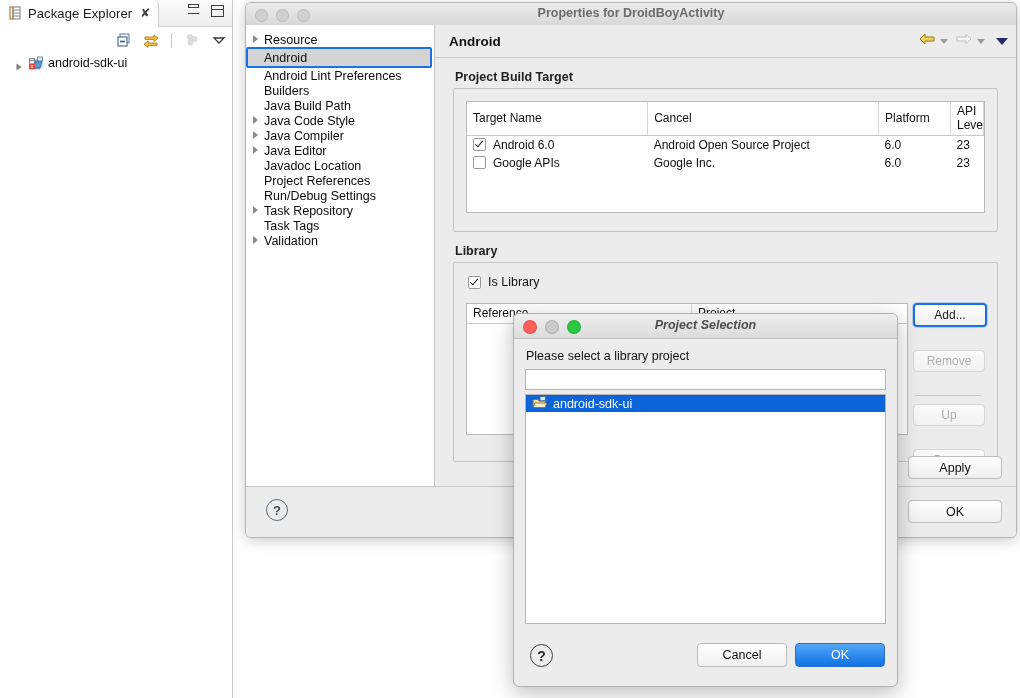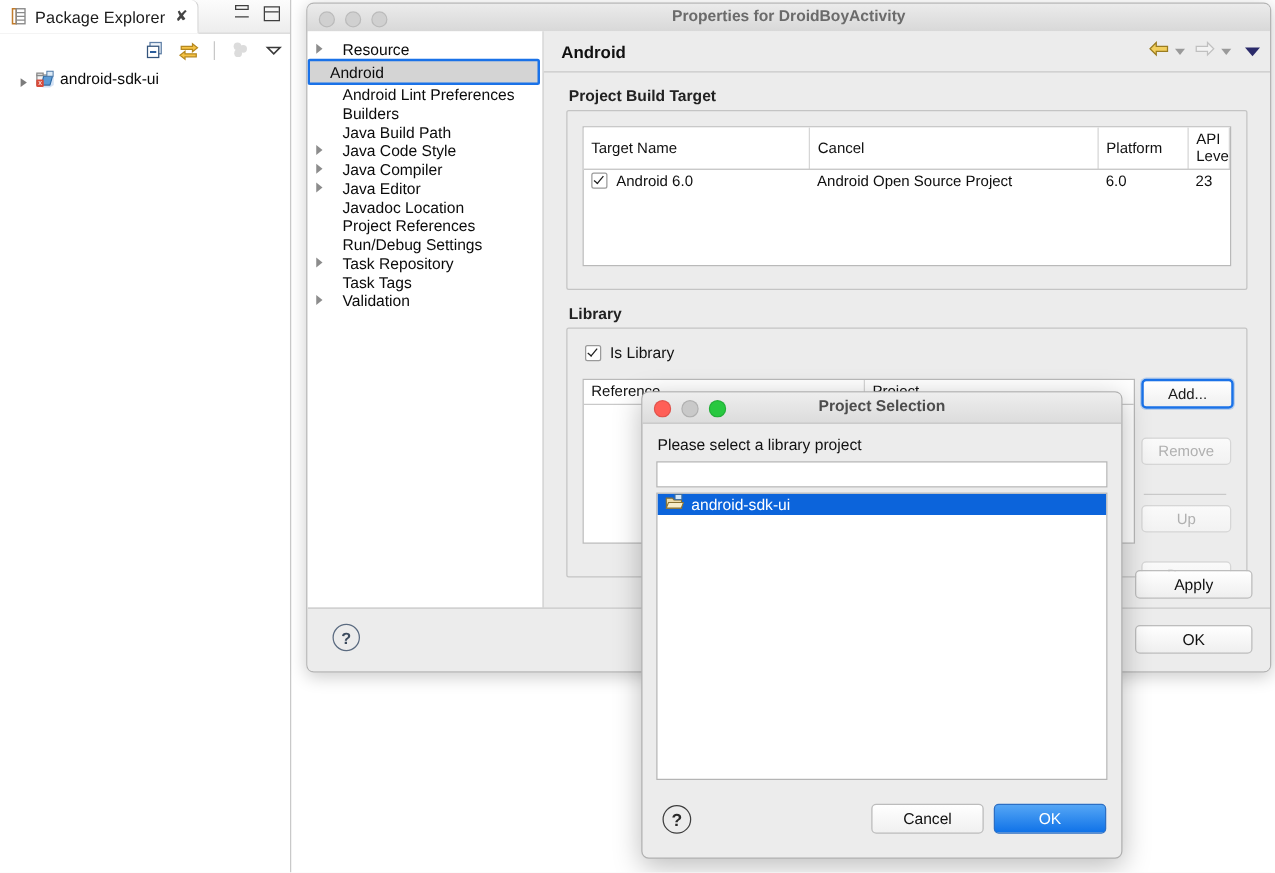--- a/index.html
+++ b/index.html
@@ -92,21 +92,21 @@
   .filter-box {
     margin: 9px 9px 0 9px; height: 20px; border: 1px solid #c6c6c6; border-radius: 10px;
     background: #fff; display: flex; align-items: center; justify-content: center;
   }
   .filter-box input {
     border: none; outline: none; width: 92%; text-align: center;
     font-size: 12px; color: #333; font-family: "Liberation Sans", sans-serif; background: transparent;
   }
   .filter-box input::placeholder { color: #b0b0b0; }
   .prop-tree { margin-top: 7px; }
-  .prop-row { position: relative; height: 15px; display: flex; align-items: center; padding-left: 28px; }
+  .prop-row { position: relative; height: 15px; display: flex; align-items: center; padding-left: 18px; }
   .prop-row .arrow { position: absolute; left: 7px; top: 3px; width: 0; height: 0;
     border-left: 5px solid #8c8c8c; border-top: 4px solid transparent; border-bottom: 4px solid transparent; }
   .prop-row .txt { font-size: 12.5px; color: #0b0b0b; white-space: nowrap; }
   .prop-row.sel {
     background: #d4d4d4; border: 2px solid #1a72e8; border-radius: 2px;
     height: 17px; margin: 0 2px 0 0; padding-left: 16px;
   }
 
   
   .prop-right { position: absolute; left: 189px; top: 0; right: 0; bottom: 50px; background: #ececec; }
@@ -179,21 +179,21 @@
     background: #ececec; border: 1px solid #b0b0b0; border-radius: 6px;
     box-shadow: 0 6px 22px rgba(0,0,0,.26);
     overflow: hidden;
   }
   .psel-title {
     position: absolute; left: 0; top: 0; right: 0; height: 24px;
     background: linear-gradient(#eeeeee, #dcdcdc); border-bottom: 1px solid #c0c0c0;
   }
   .psel-title .t {
     position: absolute; left: 0; right: 0; top: 4px; text-align: center;
-    font-size: 12.5px; color: #4d4d4d; font-weight: bold;
+    font-size: 12.5px; color: #4d4d4d; font-weight: bold; font-style: italic;
   }
   .psel .traffic2 { position: absolute; left: 9px; top: 6px; display: flex; gap: 8px; }
   .psel .tl2 { width: 12px; height: 12px; border-radius: 50%; border: 1px solid rgba(0,0,0,.12); }
   .psel-prompt { position: absolute; left: 12px; top: 35px; font-size: 12.5px; color: #111; }
   .psel-input {
     position: absolute; left: 11px; top: 55px; width: 359px; height: 19px;
     background: #fff; border: 1px solid #b4b4b4;
   }
   .psel-list {
     position: absolute; left: 11px; top: 80px; width: 359px; height: 228px;
@@ -396,20 +396,28 @@
               </thead>
               <tbody>
                 <tr>
                   <td>
                     <span class="cbx on"></span><span>Android 6.0</span>
                   </td>
                   <td>Android Open Source Project</td>
                   <td>6.0</td>
                   <td>23</td>
                 </tr>
+                <tr>
+                  <td>
+                    <span class="cbx"></span><span>Google APIs</span>
+                  </td>
+                  <td>Google Inc.</td>
+                  <td>6.0</td>
+                  <td>23</td>
+                </tr>
               </tbody>
             </table>
           </div>
         </div>
 
         <div class="group-label">Library</div>
         <div class="group-box" style="height:198px; position:relative;">
           <div style="position:absolute; left:14px; top:12px; display:flex; align-items:center;">
             <span class="cbx on"></span>
             <span style="font-size:12.5px;color:#111;">Is Library</span>

